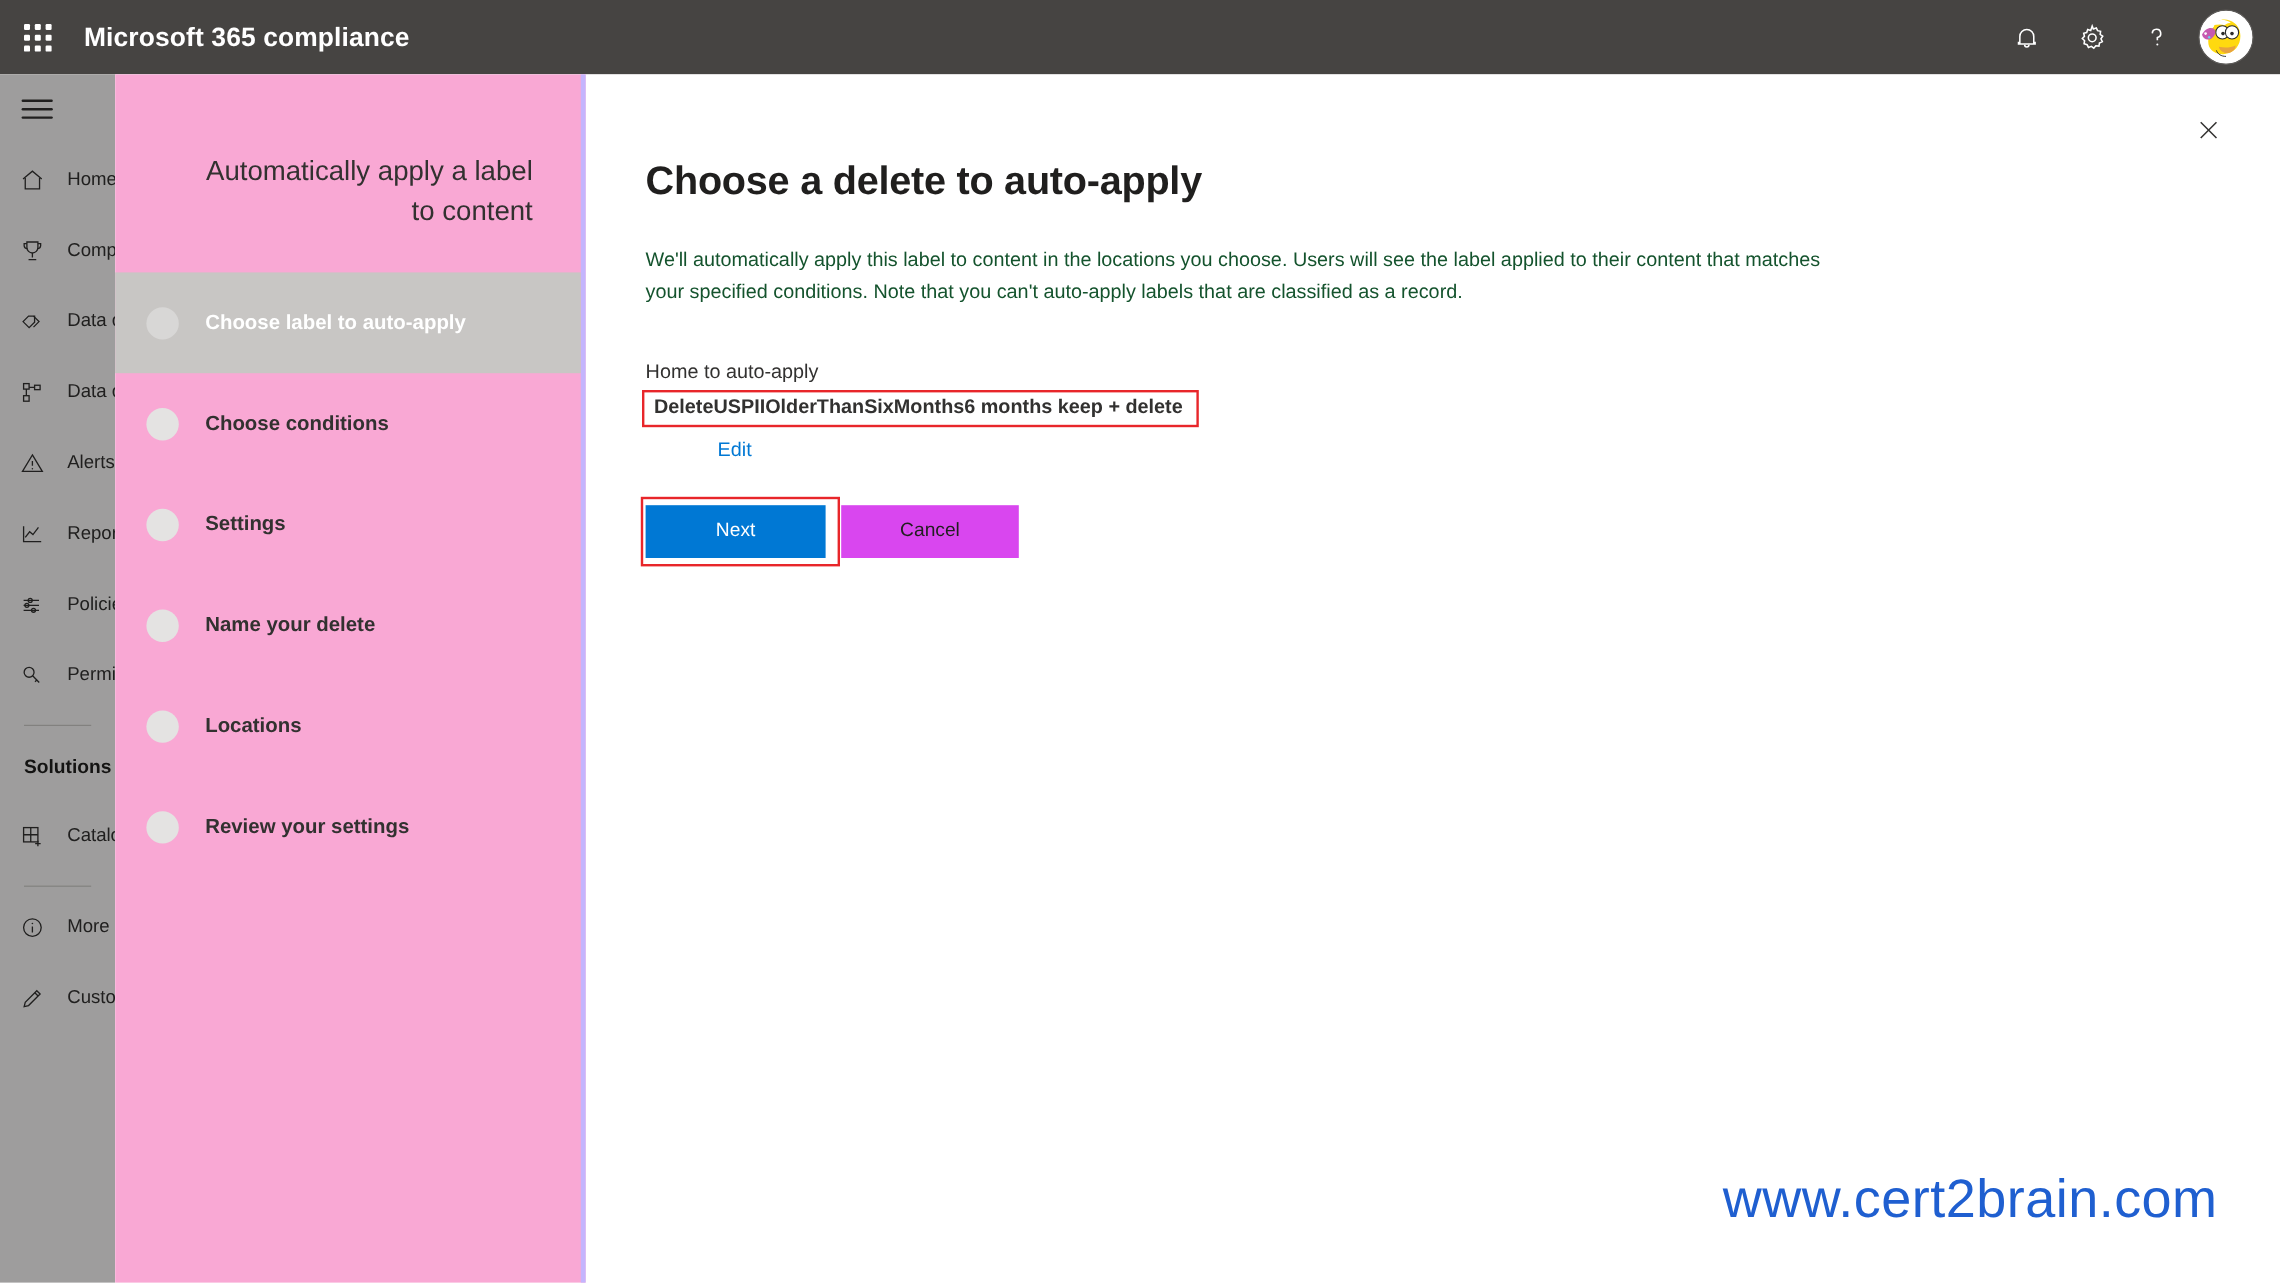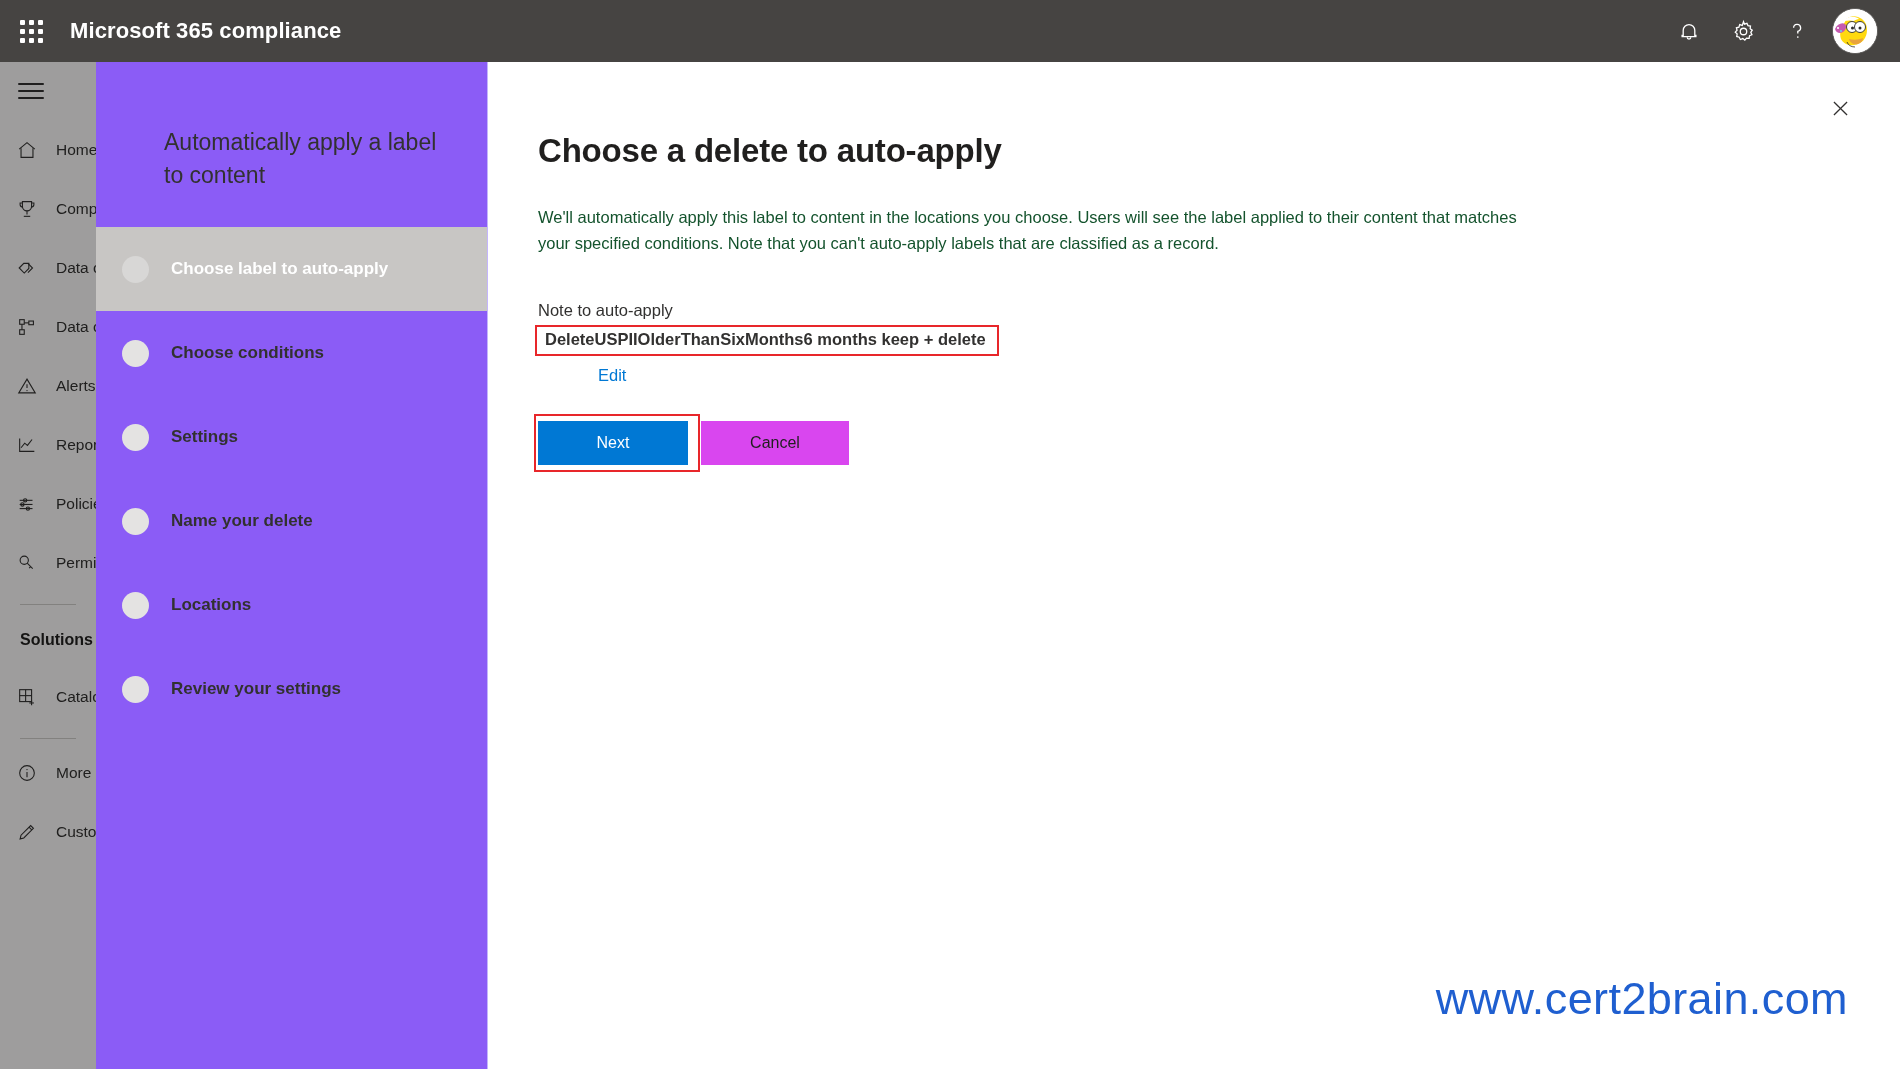--- a/index.html
+++ b/index.html
@@ -70,22 +70,23 @@
     position:absolute; left:0; top:62px; width:96px; height:1007px;
     background:rgba(0,0,0,0.35); pointer-events:none;
   }
 
   
   #panel {
     position:absolute; left:96px; top:62px; width:1804px; height:1007px;
     background:#ffffff; display:flex;
   }
   #panel-steps {
-    width:392px; flex:0 0 392px; background:#8b5cf6; position:relative;
-    border-right:1px solid #c4b5fd;
+    width:392px; flex:0 0 392px; background:#f9a8d4; position:relative;
+    border-right:4px solid #c4b5fd;
+    text-align:right;
   }
   #panel-heading {
     font-size:23px; color:#323130; line-height:1.42; font-weight:400;
     padding:64px 40px 0 68px;
   }
   #step-list { margin-top:36px; }
   .step {
     height:84px; display:flex; align-items:center; padding-left:26px;
   }
   .step .bullet {
@@ -383,21 +384,21 @@
     <div id="close-btn">
       <svg width="21" height="21" viewBox="0 0 24 24" stroke="#323130" stroke-width="1.45" fill="none">
         <path d="M4.5 4.5l15 15"></path>
           <path d="M19.5 4.5l-15 15"></path>
       </svg>
     </div>
 
     <div id="content-title">Choose a delete to auto-apply</div>
     <div id="content-desc">We'll automatically apply this label to content in the locations you choose. Users will see the label applied to their content that matches your specified conditions. Note that you can't auto-apply labels that are classified as a record.</div>
 
-    <div id="field-label">Note to auto-apply</div>
+    <div id="field-label">Home to auto-apply</div>
 
     <div id="label-value-wrap">
       <span id="label-value">DeleteUSPIIOlderThanSixMonths6 months keep + delete</span>
       <span class="annot-box" style="left:-3px; top:-2px; right:-3px; bottom:-2px;"></span>
     </div>
 
     <div><span id="edit-link">Edit</span></div>
 
     <div id="button-row">
       <button id="next-btn">Next</button>

